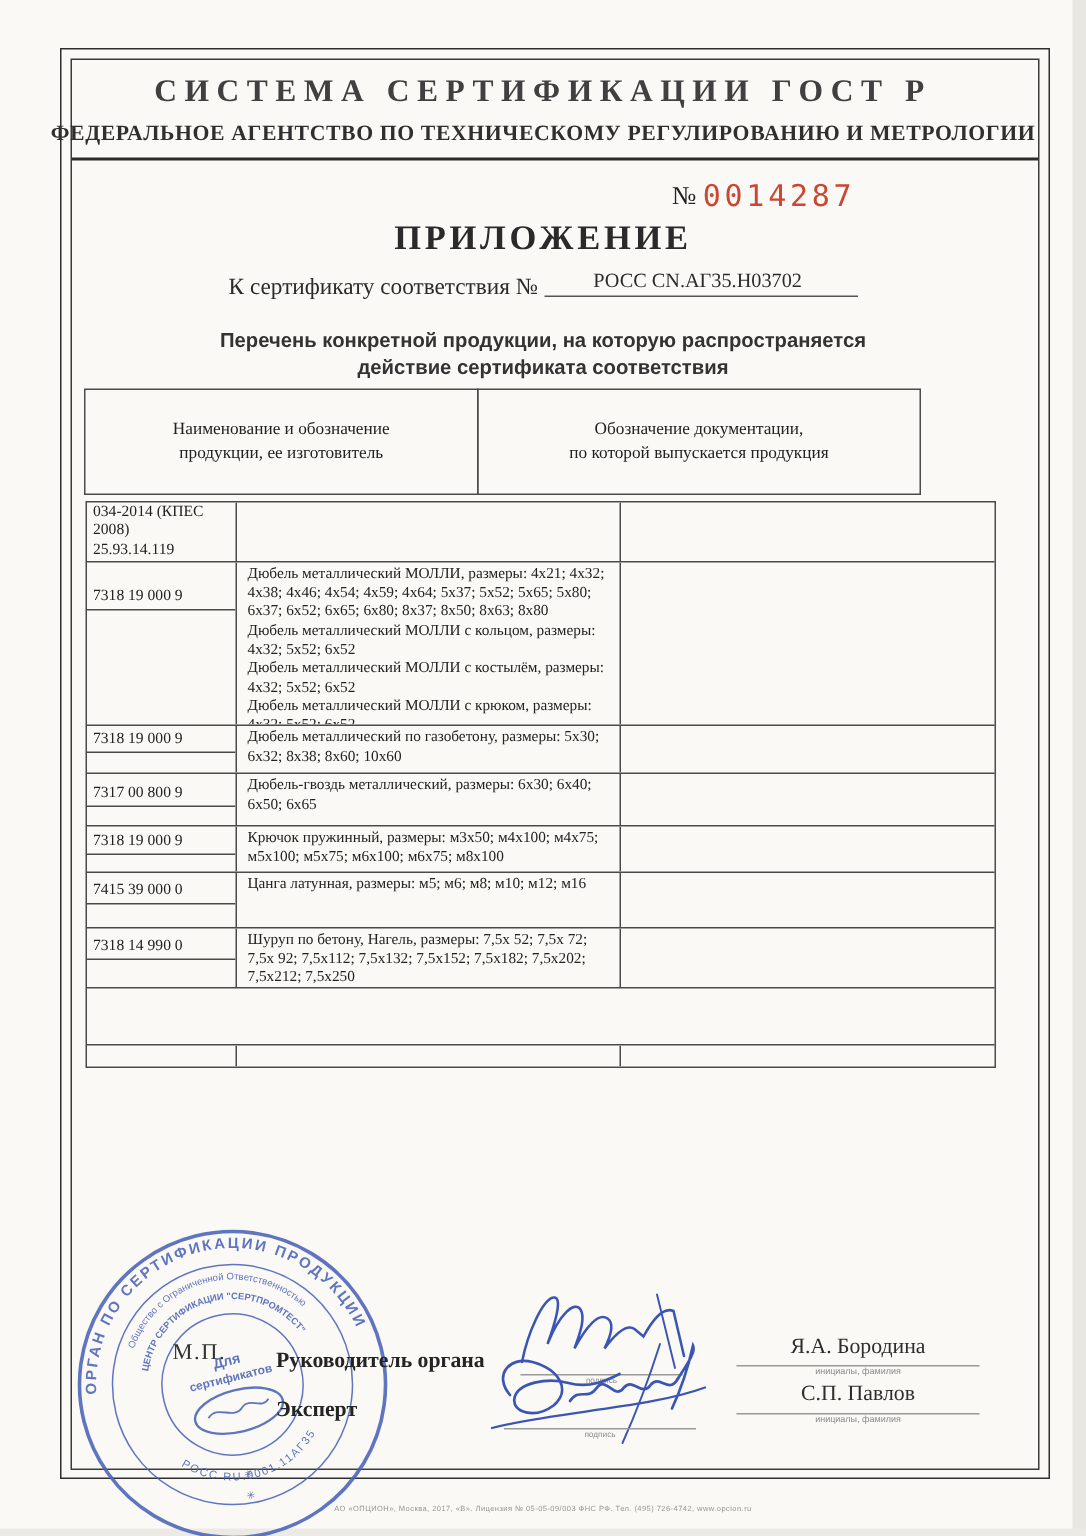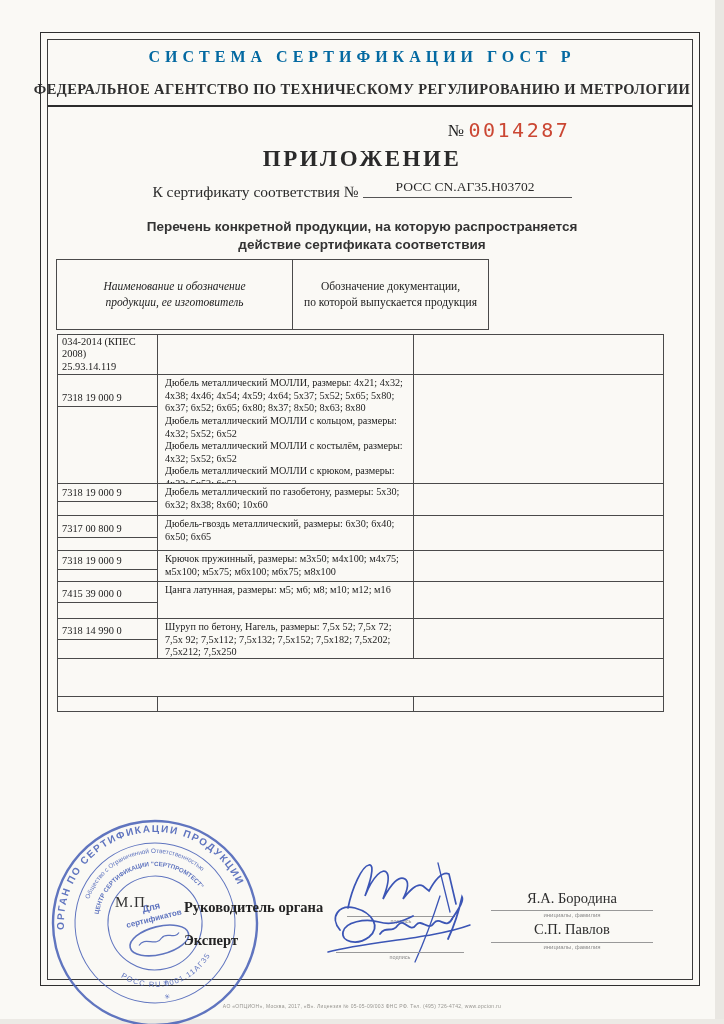--- a/index.html
+++ b/index.html
@@ -7,21 +7,21 @@
         font-family:"Liberation Serif",serif;color:#2b2b2b;margin:0 auto;}
   .edge-right{position:absolute;right:0;top:0;width:9px;height:100%;background:#e9e7e2;}
   .edge-bottom{position:absolute;left:0;bottom:0;width:100%;height:5px;background:#eceae5;}
 
   .frame-outer{position:absolute;left:40px;top:32px;right:24px;bottom:38px;border:1.6px solid #2e2e2e;}
   .frame-inner{position:absolute;left:47px;top:39px;right:31px;bottom:44px;border:1px solid #3a3a3a;}
 
   .abs{position:absolute;}
   .center{left:0;width:724px;text-align:center;}
 
-  .hdr1{top:48px;font-weight:bold;font-size:16px;letter-spacing:5px;color:#0369a1;}
+  .hdr1{top:48px;font-weight:bold;font-size:21px;letter-spacing:5px;color:#404040;}
   .hdr2{top:81px;font-weight:bold;font-size:14.5px;letter-spacing:0.4px;color:#2f2f2f;}
   .hdr-rule{top:105px;left:48px;right:32px;border-top:2.2px solid #2c2c2c;height:0;}
 
   .doc-number{top:118px;left:448px;font-size:17px;color:#222;}
   .doc-number .digits{font-family:"DejaVu Sans Mono",monospace;font-size:20px;letter-spacing:2.5px;
         color:var(--number-color,#cb4733);vertical-align:-1px;}
 
   .title{top:146px;font-weight:bold;font-size:23px;letter-spacing:2.5px;color:#2a2a2a;}
   .certline{top:182px;left:0;width:724px;display:flex;justify-content:center;align-items:flex-end;}
   .certline .lbl{font-size:15.5px;}
@@ -30,22 +30,22 @@
 
   .desc1{top:219px;font-family:"Liberation Sans",sans-serif;font-weight:bold;font-size:13.5px;color:#333;}
   .desc2{top:237px;font-family:"Liberation Sans",sans-serif;font-weight:bold;font-size:13.5px;color:#333;}
 
   
   .thead{top:259px;left:57px;width:611px;height:71px;display:flex;}
   .th{border:1.4px solid #4a4a4a;box-sizing:border-box;}
   .th1{width:100px;display:flex;flex-direction:column;}
   .th1 .sub{flex:1;font-size:11.5px;padding:6px 0 0 5px;box-sizing:border-box;}
   .th1 .sub:first-child{border-bottom:1px solid #4a4a4a;}
-  .th2{width:237px;margin-left:-1px;font-style:italic;}
-  .th3{width:197px;margin-left:-1px;font-family:Liberation Serif, serif;}
+  .th2{width:263px;margin-left:-1px;}
+  .th3{width:296px;margin-left:-1px;font-family:Liberation Serif, serif;}
   .th-c{display:flex;align-items:center;justify-content:center;text-align:center;
         font-size:11.5px;line-height:1.35;white-space:pre-line;color:#222;}
 
   
   .tbody{top:334px;left:57px;width:605px;border:1.4px solid #4a4a4a;box-sizing:content-box;}
   .trow{display:flex;border-top:1px solid #4a4a4a;box-sizing:border-box;overflow:hidden;}
   .trow:first-child{border-top:none;}
   .cell{box-sizing:border-box;overflow:hidden;}
   .c1{width:99px;}
   .c2{width:257px;border-left:1px solid #4a4a4a;border-right:1px solid #4a4a4a;

